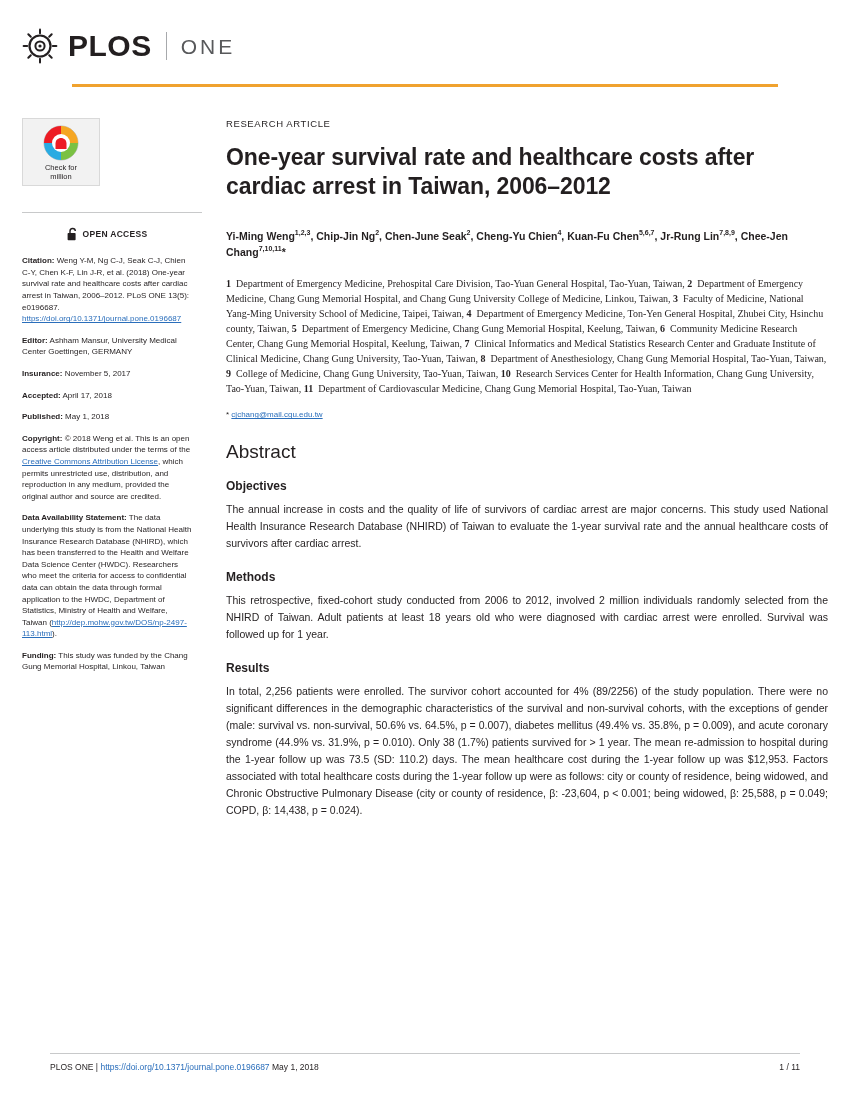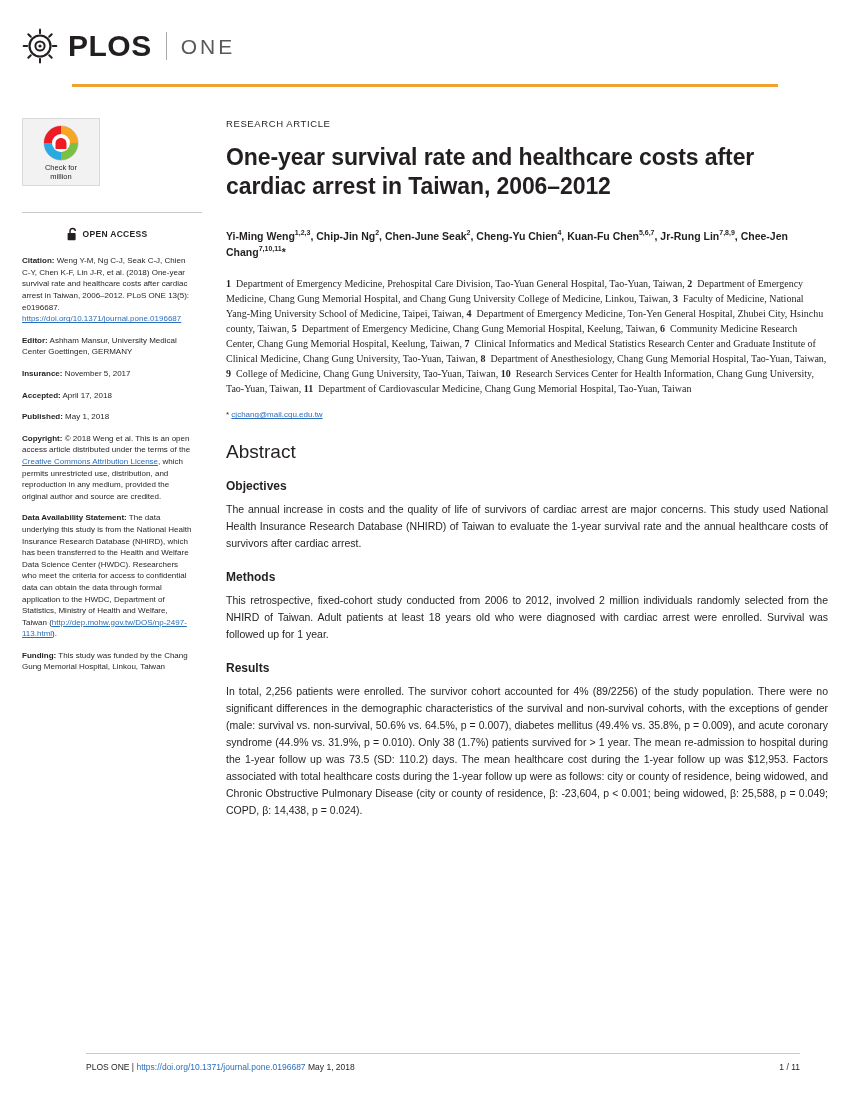--- a/index.html
+++ b/index.html
@@ -205,21 +205,20 @@
     text-align: justify;
     color: #231f20;
   }
 
   
   .footer {
     position: absolute;
     left: 50px;
     right: 50px;
     bottom: 28px;
-    margin-left: 36px;
   }
   .footer-rule {
     border: 0;
     border-top: 1px solid #c8c9ca;
     margin: 0 0 8px 0;
   }
   .footer-row {
     display: flex;
     justify-content: space-between;
     font-size: 8.5px;

